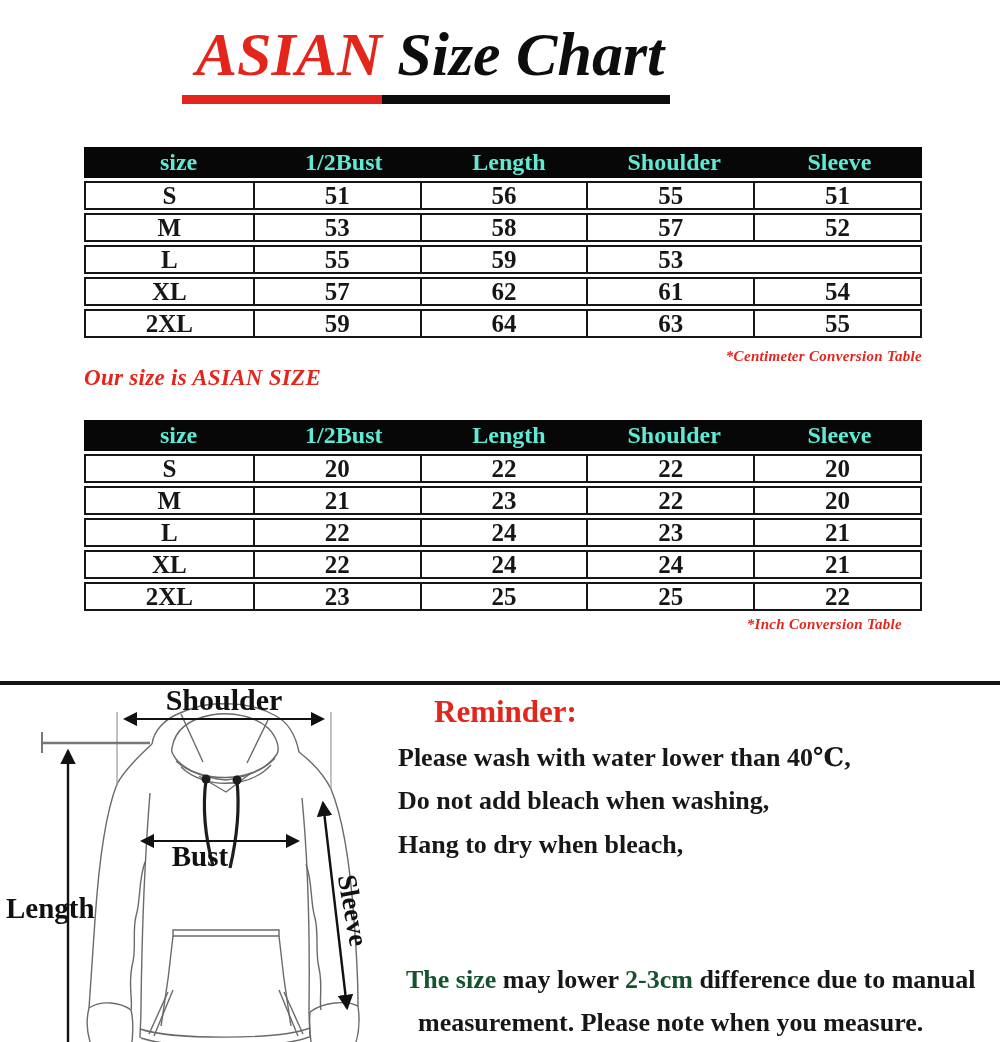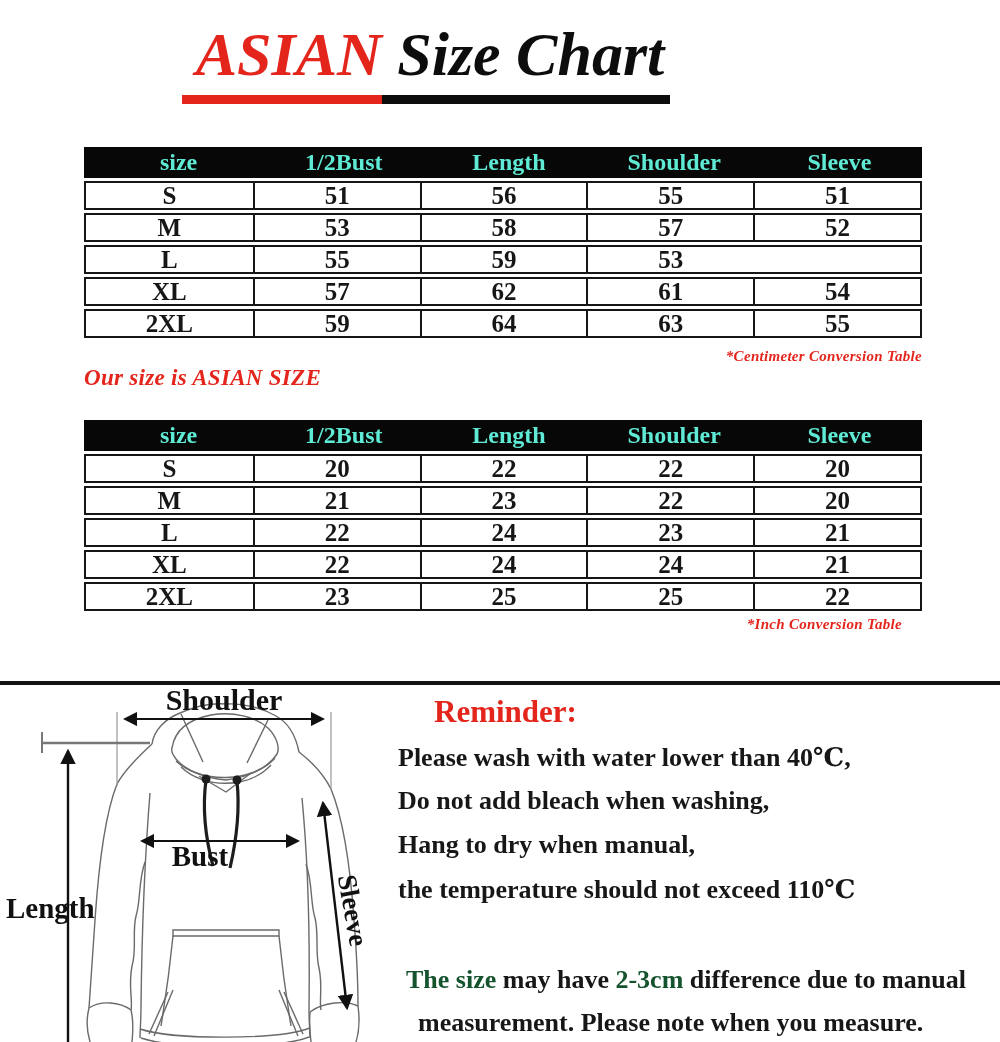--- a/index.html
+++ b/index.html
@@ -270,20 +270,19 @@
     <text x="344" y="912" font-size="27" text-anchor="middle" transform="rotate(80 344 912)">Sleeve</text>
   </g>
 </svg>
 
 <div id="reminder-heading">Reminder:</div>
 
 <div id="care-lines">
 
 <p>Please wash with water lower than 40℃,</p>
     <p>Do not add bleach when washing,</p>
-    <p>Hang to dry when manual,</p>
-    <p>the temperature should not exceed 110℃</p>
+    <p>Hang to dry when bleach,</p>
   </div>
 
 <div id="size-note">
-  <div><span class="red-txt">The size</span><span> may have </span><span class="red-txt">2-3cm</span><span> difference due to manual</span></div>
+  <div><span class="red-txt">The size</span><span> may lower </span><span class="red-txt">2-3cm</span><span> difference due to manual</span></div>
   <div class="note-line2">measurement. Please note when you measure.</div>
 </div>
 
 </body></html>

